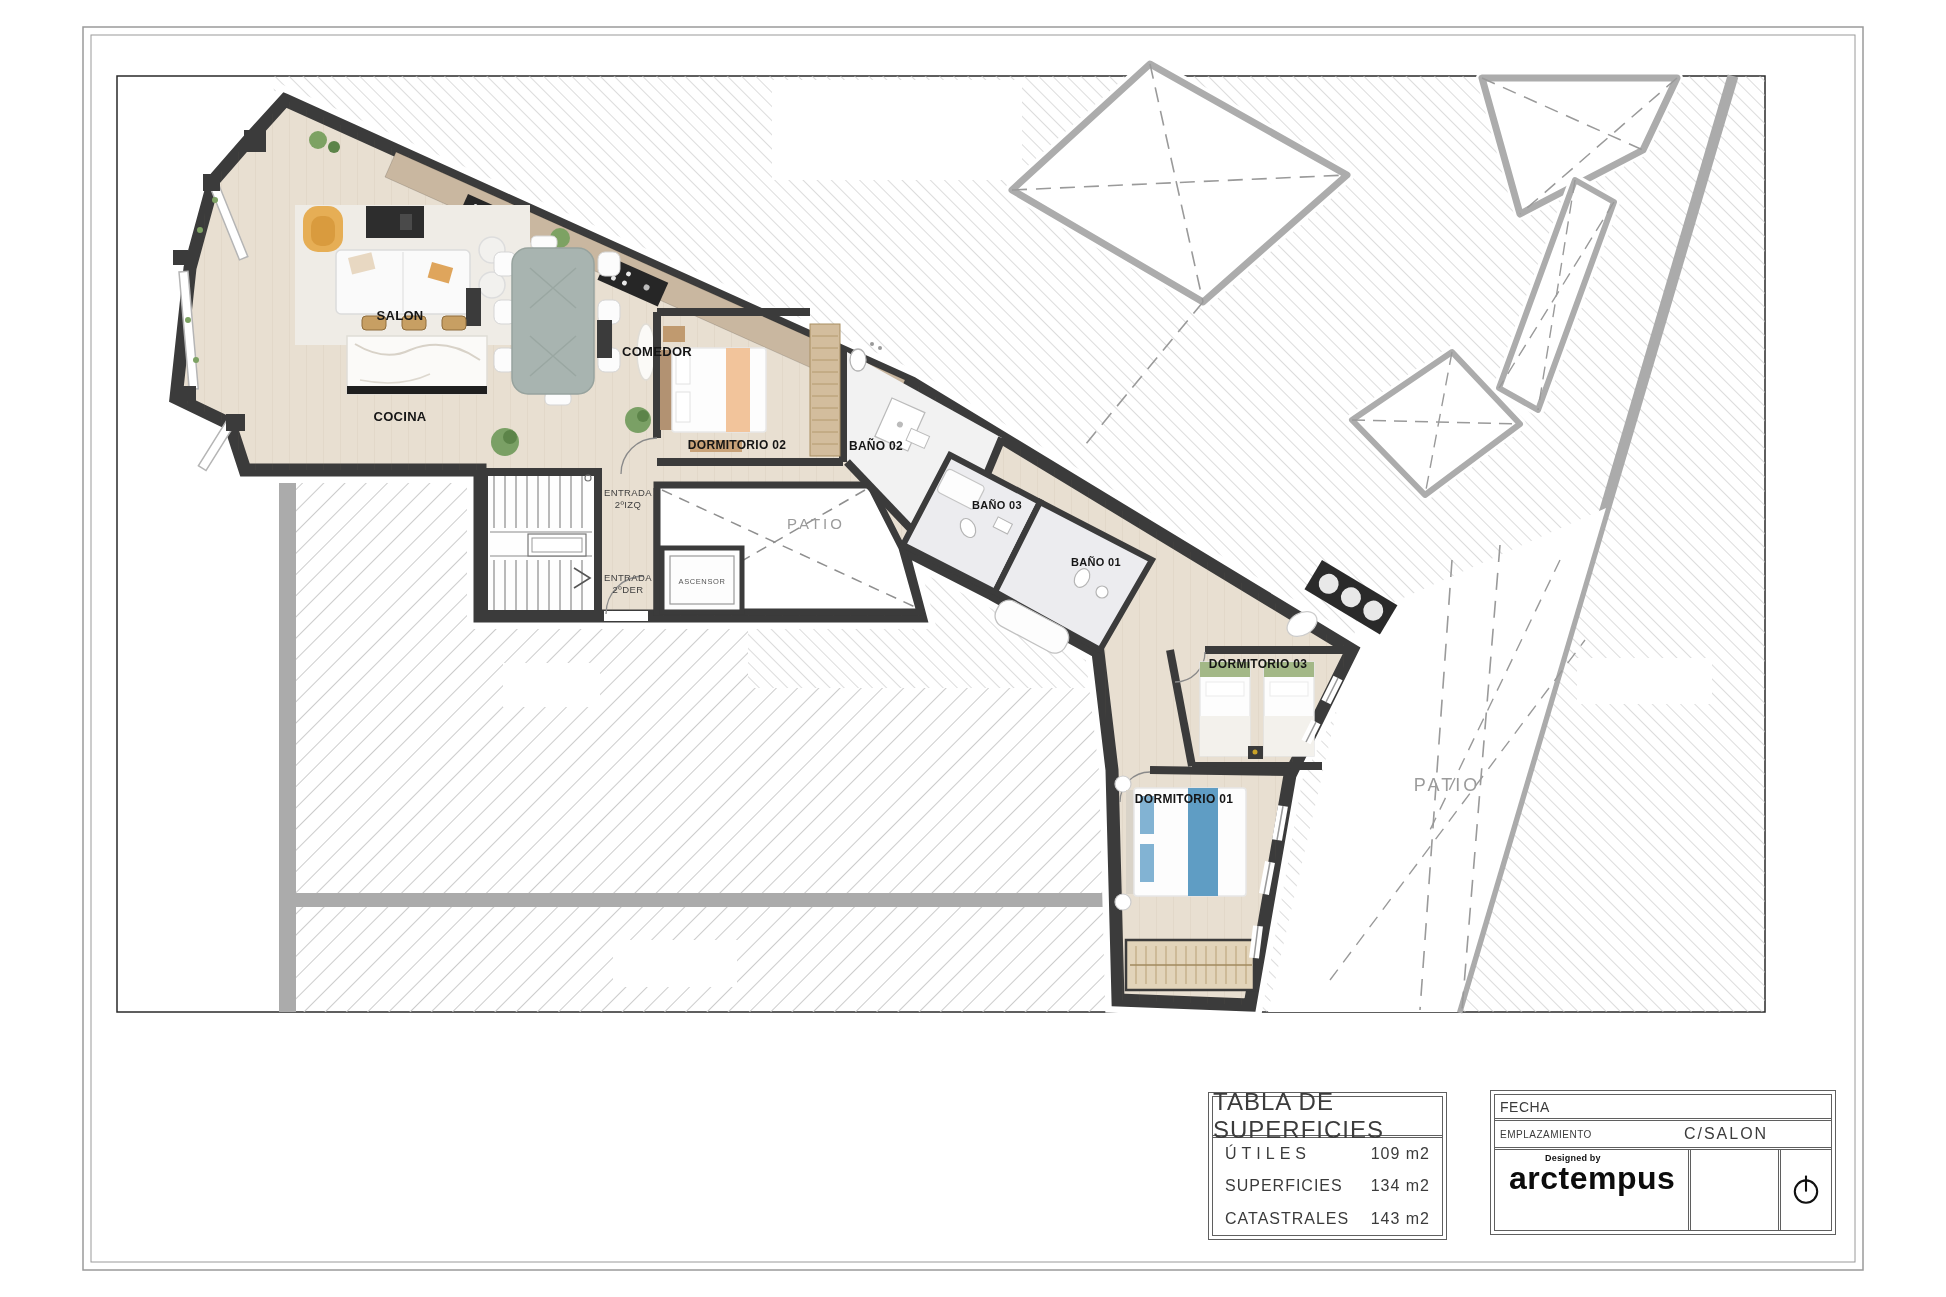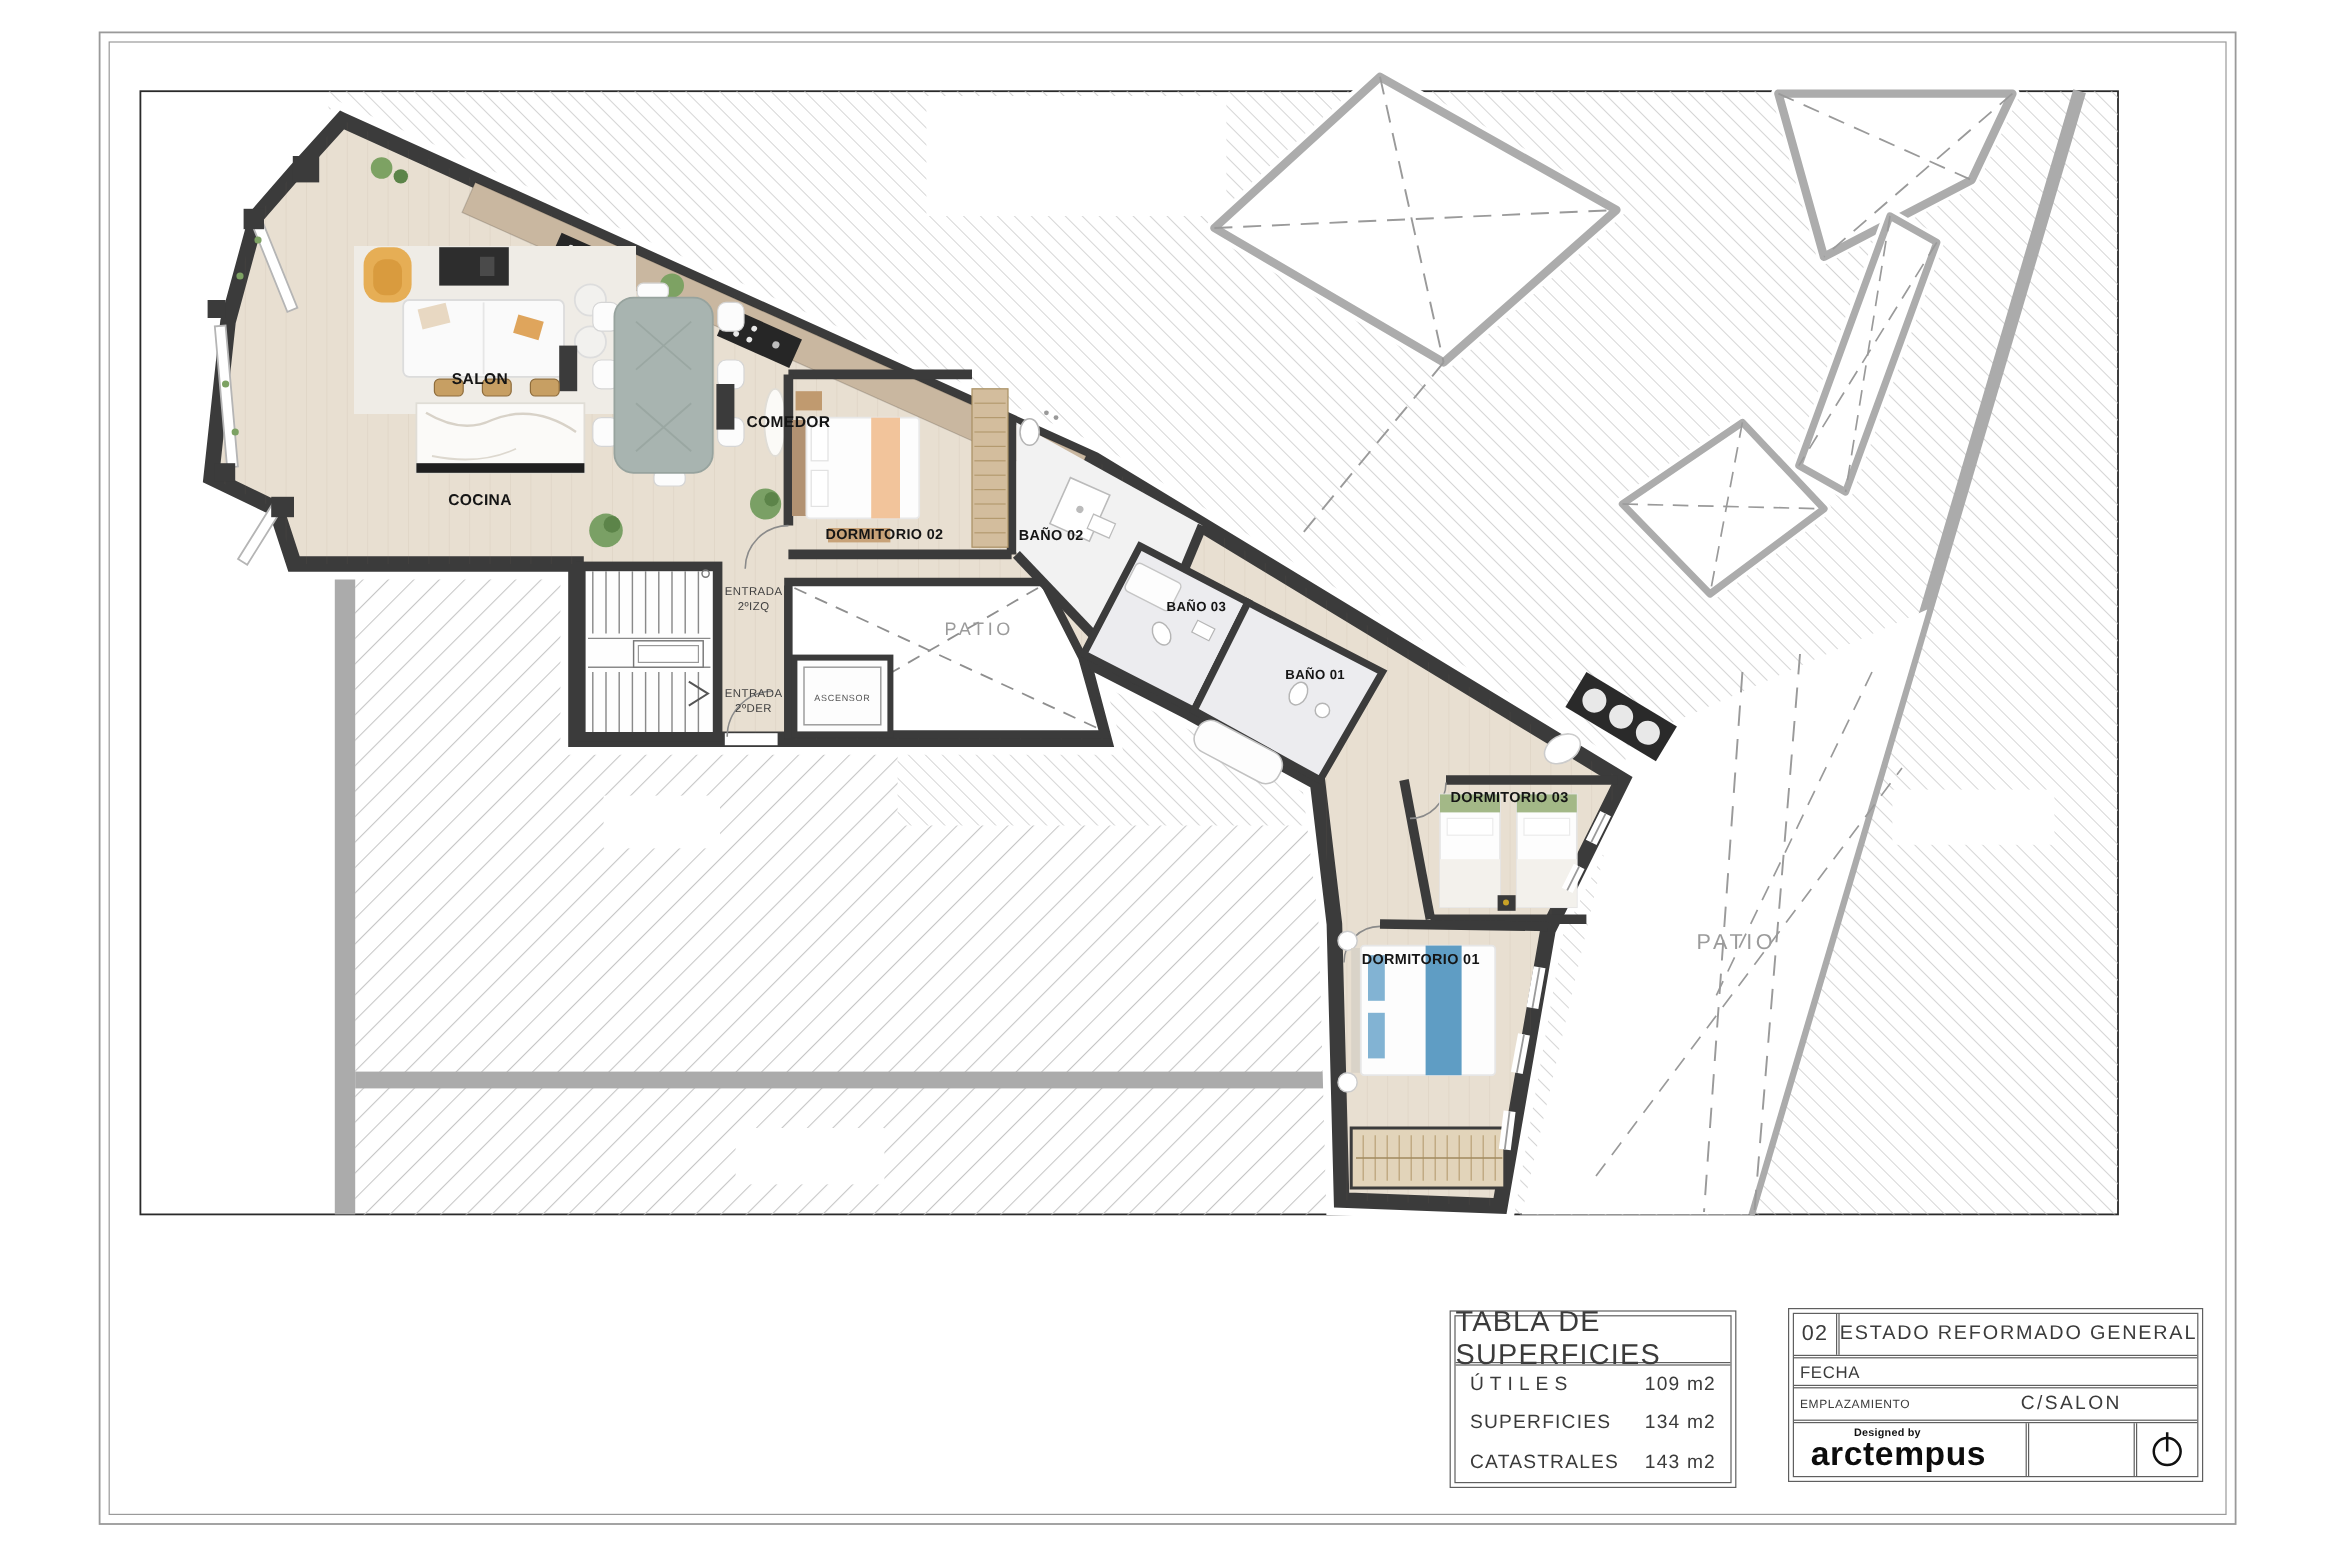--- a/index.html
+++ b/index.html
@@ -32,21 +32,21 @@
   .tb-title{flex:1;display:flex;align-items:center;justify-content:center;
             font-size:16.5px;letter-spacing:1.5px;white-space:nowrap;}
   .tb-r2{height:23px;border-bottom:3px double #5f5f5f;display:flex;align-items:center;}
   .tb-r2 .lab{font-size:14px;padding-left:5px;letter-spacing:.5px;}
   .tb-r3{height:26px;border-bottom:3px double #5f5f5f;display:flex;align-items:center;gap:44px;}
   .tb-r3 .lab{font-size:10px;padding-left:5px;letter-spacing:.5px;}
   .tb-r3 .val{font-size:16px;letter-spacing:2px;margin-left:48px;}
   .tb-r4{flex:1;display:flex;}
   .tb-logo{width:196px;border-right:3px double #5f5f5f;padding:3px 0 0 14px;box-sizing:border-box;}
   .tb-designed{font-size:9px;font-weight:700;color:#111;letter-spacing:.2px;padding-left:36px;}
-  .tb-brand{font-size:28px;font-weight:800;color:#0c0c0c;letter-spacing:.5px;line-height:1;margin-top:-1px;}
+  .tb-brand{font-size:32px;font-weight:800;color:#0c0c0c;letter-spacing:.5px;line-height:1;margin-top:-1px;}
   .tb-mid{flex:1;border-right:3px double #5f5f5f;}
   .tb-north{width:50px;display:flex;align-items:center;justify-content:center;}
 </style>
 </head>
 <body>
 
 <div id="sheet">
 <svg id="plan-svg" width="1946" height="1297" viewBox="0 0 1946 1297">
   <defs>
     <pattern id="hatchDense" width="10" height="10" patternUnits="userSpaceOnUse" patternTransform="rotate(-45)">
@@ -430,24 +430,20 @@
       </div>
       <div class="st-row">
         <span class="lbl">CATASTRALES</span>
         <span class="val">143 m2</span>
       </div>
     </div>
   </div>
 
   <div id="title-block" class="cad-box">
     <div class="cad-inner">
-      <div class="tb-r1">
-        <div class="tb-num">02</div>
-        <div class="tb-title">ESTADO REFORMADO GENERAL</div>
-      </div>
       <div class="tb-r2">
         <span class="lab">FECHA</span>
         <span></span>
       </div>
       <div class="tb-r3">
         <span class="lab">EMPLAZAMIENTO</span>
         <span class="val">C/SALON</span>
       </div>
       <div class="tb-r4">
         <div class="tb-logo">

